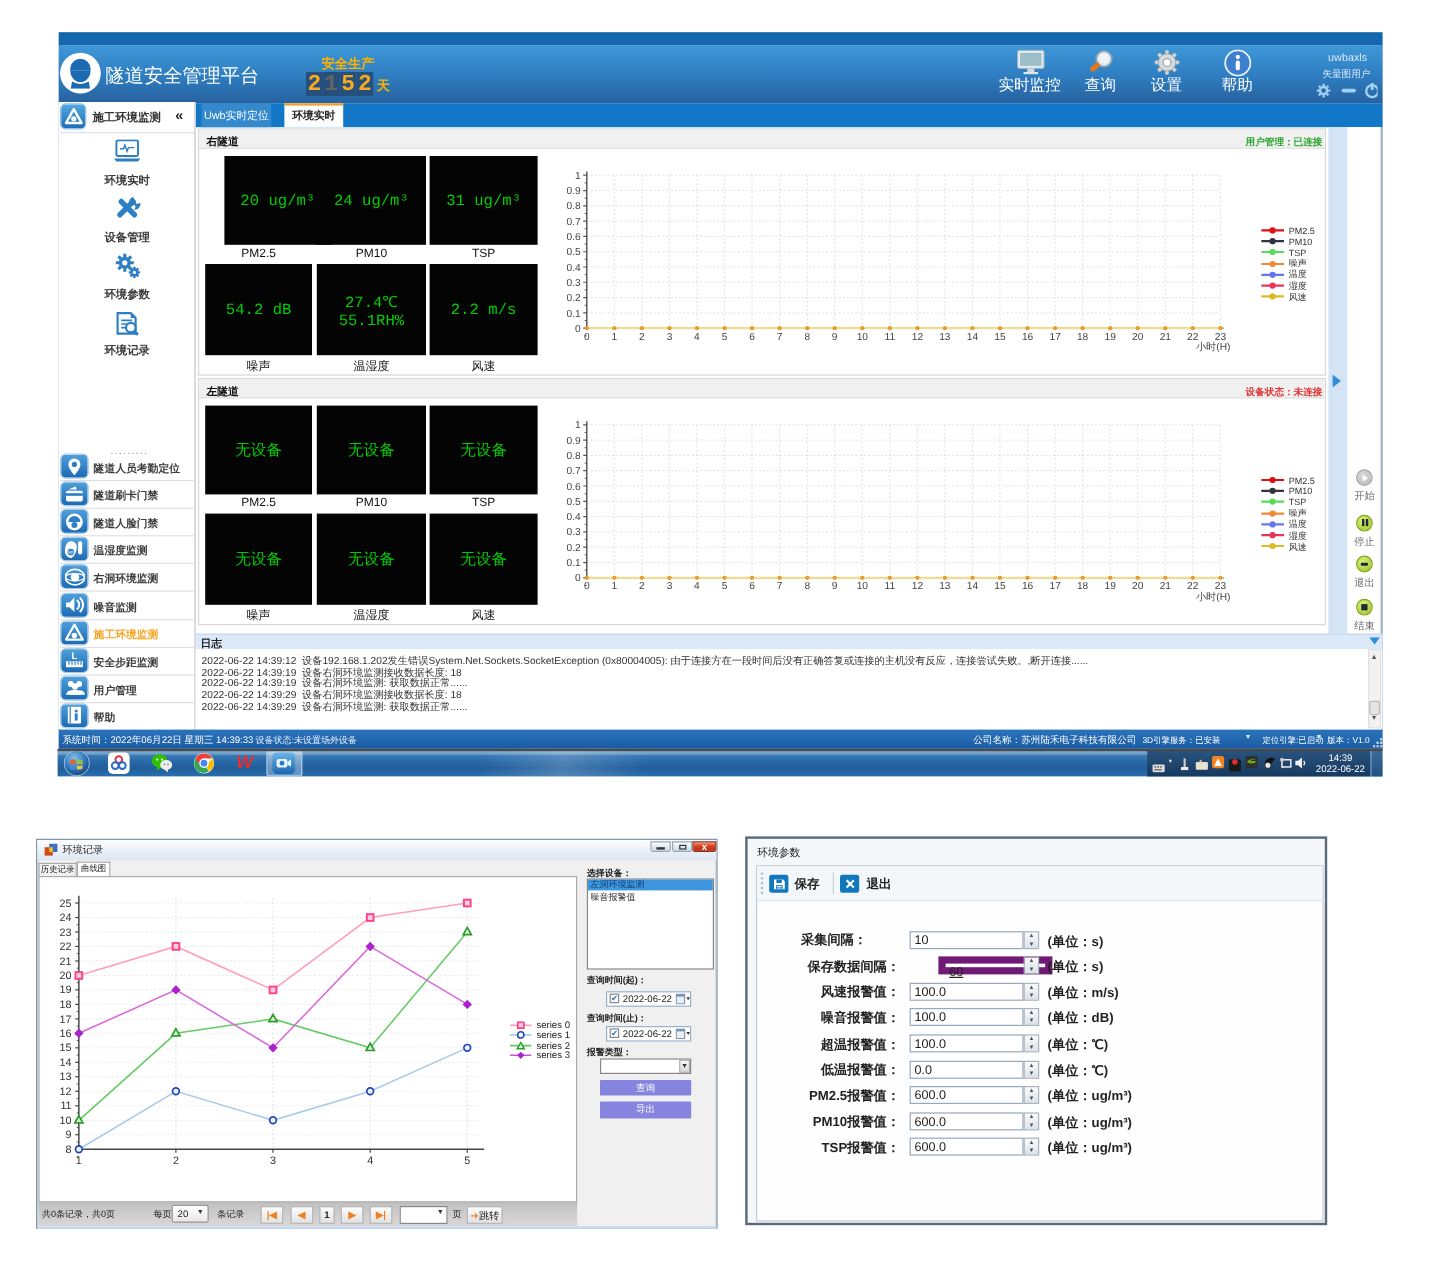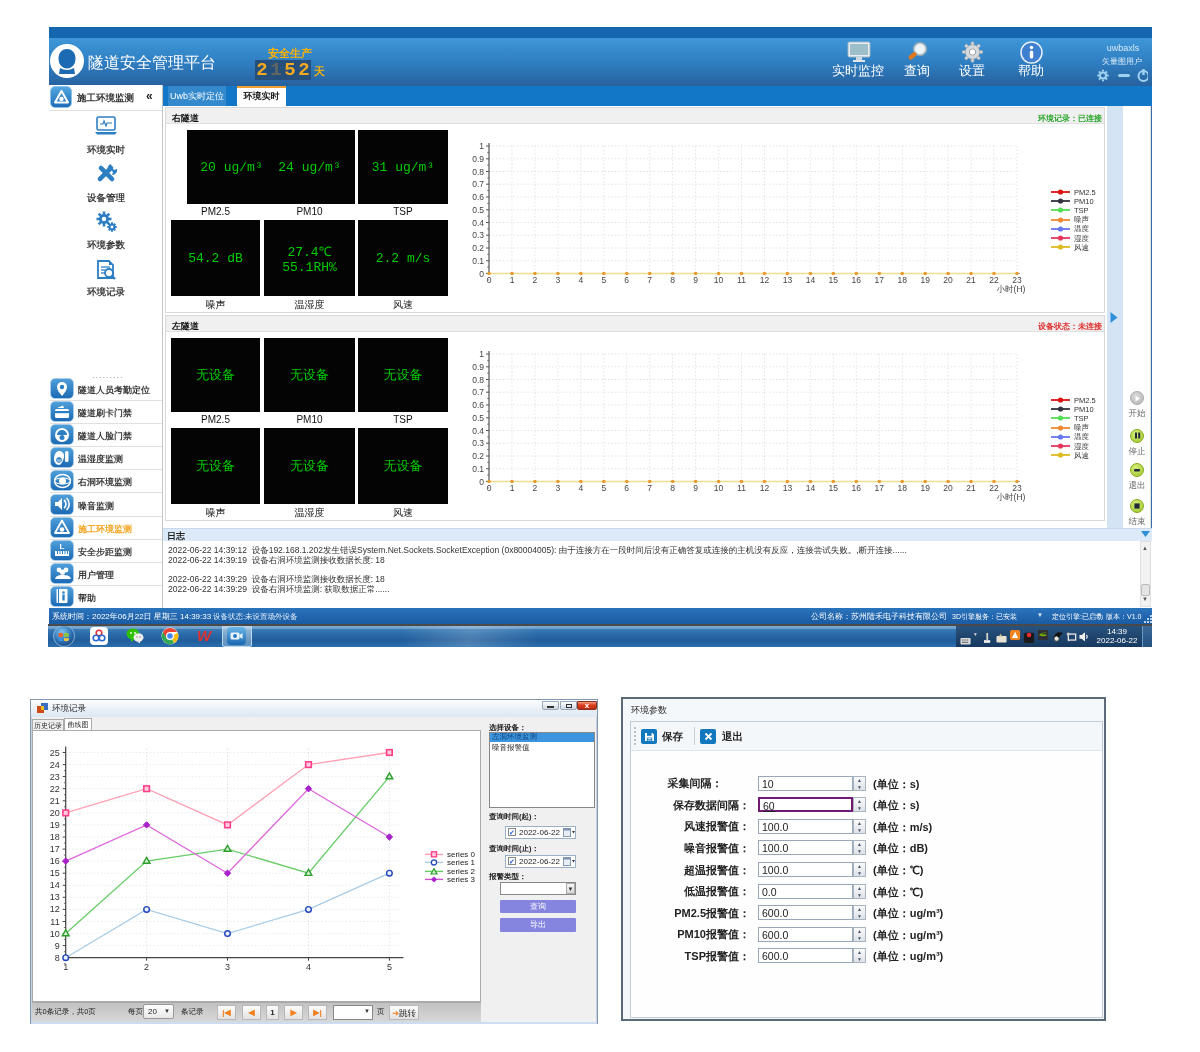--- a/index.html
+++ b/index.html
@@ -249,21 +249,21 @@
           <line x1="4.5" y1="1" x2="4.5" y2="15"></line>
         </g>
         <circle cx="9.5" cy="4.5" r="1.3" fill="#2d7fc4"></circle>
         <rect x="8.3" y="6.5" width="2.4" height="6" fill="#2d7fc4"></rect>
       </svg>
     </div>
 <div class="mitxt" style="left:78px;top:591.9px;color:#3c3c3c;font-size:9px;">帮助</div>
 <div class="abs" style="left:165px;top:107px;width:940px;height:206px;background:#fff;border:1px solid #d8d8d8;"></div>
 <div class="abs" style="left:166px;top:108px;width:938px;height:16px;background:#f0f0f0;border-bottom:1px solid #e0e0e0;"></div>
 <div class="abs" style="left:172px;top:112px;font-size:9px;font-weight:bold;color:#111;">右隧道</div>
-<div class="abs" style="left:1020px;top:113px;width:82px;text-align:right;font-size:8px;font-weight:bold;color:#2aa52a;">环境记录：已连接</div>
+<div class="abs" style="left:1020px;top:113px;width:82px;text-align:right;font-size:8px;font-weight:bold;color:#2aa52a;">用户管理：已连接</div>
 <div class="led" style="left:171px;top:130px;width:89px;height:74px;margin-left:16px;">20 ug/m³</div>
 <div class="ledlab" style="left:171px;top:206px;width:89px;">PM2.5</div>
 <div class="led" style="left:264px;top:130px;width:91px;height:74px;">24 ug/m³</div>
 <div class="ledlab" style="left:264px;top:206px;width:91px;">PM10</div>
 <div class="led" style="left:358px;top:130px;width:90px;height:74px;">31 ug/m³</div>
 <div class="ledlab" style="left:358px;top:206px;width:90px;">TSP</div>
 <div class="led" style="left:171px;top:220px;width:89px;height:76px;">54.2 dB</div>
 <div class="ledlab" style="left:171px;top:298px;width:89px;">噪声</div>
 <div class="led" style="left:264px;top:220px;width:91px;height:76px;">
       <div>27.4℃</div>
@@ -629,20 +629,21 @@
     </div>
 <div class="abs" style="left:1137px;top:515.5px;transform:translateX(-50%);font-size:8.5px;color:#666;white-space:nowrap;">结束</div>
 <div class="abs" style="left:163px;top:528px;width:989px;height:13px;background:#dce9f8;border-top:1px solid #c8d8ee;"></div>
 <div class="abs" style="left:167px;top:530px;font-size:9px;font-weight:bold;color:#222;">日志</div>
 <svg class="abs" style="left:1141px;top:531px;" width="9" height="6" viewBox="0 0 9 6">
       <path d="M0 0 L9 0 L4.5 6z" fill="#2f8fd8"></path>
     </svg>
 <div class="abs" style="left:163px;top:541px;width:989px;height:67px;background:#fff;"></div>
 <div class="abs" style="left:168px;top:545.0px;font-size:8.5px;color:#333;white-space:nowrap;width:968px;overflow:hidden;">2022-06-22 14:39:12&nbsp;&nbsp;设备192.168.1.202发生错误System.Net.Sockets.SocketException (0x80004005): 由于连接方在一段时间后没有正确答复或连接的主机没有反应，连接尝试失败。,断开连接......</div>
 <div class="abs" style="left:168px;top:554.7px;font-size:8.5px;color:#333;white-space:nowrap;width:968px;overflow:hidden;">2022-06-22 14:39:19&nbsp;&nbsp;设备右洞环境监测接收数据长度: 18</div>
+<div class="abs" style="left:168px;top:564.4px;font-size:8.5px;color:#333;white-space:nowrap;width:968px;overflow:hidden;">2022-06-22 14:39:19&nbsp;&nbsp;设备右洞环境监测: 获取数据正常......</div>
 <div class="abs" style="left:168px;top:574.1px;font-size:8.5px;color:#333;white-space:nowrap;width:968px;overflow:hidden;">2022-06-22 14:39:29&nbsp;&nbsp;设备右洞环境监测接收数据长度: 18</div>
 <div class="abs" style="left:168px;top:583.8px;font-size:8.5px;color:#333;white-space:nowrap;width:968px;overflow:hidden;">2022-06-22 14:39:29&nbsp;&nbsp;设备右洞环境监测: 获取数据正常......</div>
 <div class="abs" style="left:1140px;top:541px;width:11px;height:66px;background:#f2f2f2;border:1px solid #e0e0e0;"></div>
 <div class="abs" style="left:1142px;top:545px;width:7px;height:6px;font-size:6px;color:#555;">▲</div>
 <div class="abs" style="left:1141px;top:584px;width:9px;height:12px;background:#e4e4e4;border:1px solid #bbb;border-radius:2px;"></div>
 <div class="abs" style="left:1142px;top:596px;width:7px;height:6px;font-size:6px;color:#555;">▼</div>
 <div class="abs" style="left:49px;top:608px;width:1103px;height:16px;background:linear-gradient(#2a74bc,#1a5ba3);"></div>
 <div class="abs" style="left:52px;top:611px;font-size:8px;color:#fff;">系统时间：2022年06月22日 星期三 14:39:33</div>
 <div class="abs" style="left:213px;top:611.5px;font-size:7.5px;color:#e4eefa;">设备状态:未设置场外设备</div>
 <div class="abs" style="left:811px;top:611px;font-size:8px;color:#fff;">公司名称：苏州陆禾电子科技有限公司</div>
@@ -986,21 +987,21 @@
       <svg width="9" height="9" viewBox="0 0 9 9">
         <path d="M1.5 1.5 L7.5 7.5 M7.5 1.5 L1.5 7.5" stroke="#fff" stroke-width="1.8"></path>
       </svg>
     </div>
 <div class="abs" style="left:722px;top:730px;font-size:10.5px;font-weight:bold;color:#222;">退出</div>
 <div class="abs" style="left:640px;top:776.3px;width:110px;text-align:center;font-size:11px;font-weight:bold;color:#222;">采集间隔：</div>
 <div class="abs" style="left:758px;top:775.8px;width:95px;height:15px;background:#fff;border:1px solid #99a8b8;font-size:10.5px;color:#222;padding:1px 0 0 3px;">10</div>
 <div class="abs" style="left:853px;top:775.8px;width:13px;height:15px;background:linear-gradient(#fafafa,#dde2e8);border:1px solid #a8b4c0;font-size:5px;color:#456;text-align:center;line-height:7px;">▲<br>▼</div>
 <div class="abs" style="left:873px;top:776.8px;font-size:11px;font-weight:bold;color:#222;">(单位：s)</div>
 <div class="abs" style="left:640px;top:797.8px;width:110px;text-align:right;font-size:11px;font-weight:bold;color:#222;">保存数据间隔：</div>
-<div class="abs" style="left:758px;top:797.3px;width:95px;height:15px;background:#fff;border:2px solid #701a75;font-size:10.5px;color:#222;padding:1px 0 0 3px;text-decoration:underline;">60</div>
+<div class="abs" style="left:782px;top:797.3px;width:95px;height:15px;background:#fff;border:6px solid #701a75;font-size:10.5px;color:#222;padding:1px 0 0 3px;text-decoration:underline;">60</div>
 <div class="abs" style="left:853px;top:797.3px;width:13px;height:15px;background:linear-gradient(#fafafa,#dde2e8);border:1px solid #a8b4c0;font-size:5px;color:#456;text-align:center;line-height:7px;">▲<br>▼</div>
 <div class="abs" style="left:873px;top:798.3px;font-size:11px;font-weight:bold;color:#222;">(单位：s)</div>
 <div class="abs" style="left:640px;top:819.4px;width:110px;text-align:right;font-size:11px;font-weight:bold;color:#222;">风速报警值：</div>
 <div class="abs" style="left:758px;top:818.9px;width:95px;height:15px;background:#fff;border:1px solid #99a8b8;font-size:10.5px;color:#222;padding:1px 0 0 3px;">100.0</div>
 <div class="abs" style="left:853px;top:818.9px;width:13px;height:15px;background:linear-gradient(#fafafa,#dde2e8);border:1px solid #a8b4c0;font-size:5px;color:#456;text-align:center;line-height:7px;">▲<br>▼</div>
 <div class="abs" style="left:873px;top:819.9px;font-size:11px;font-weight:bold;color:#222;">(单位：m/s)</div>
 <div class="abs" style="left:640px;top:840.9px;width:110px;text-align:right;font-size:11px;font-weight:bold;color:#222;">噪音报警值：</div>
 <div class="abs" style="left:758px;top:840.4px;width:95px;height:15px;background:#fff;border:1px solid #99a8b8;font-size:10.5px;color:#222;padding:1px 0 0 3px;">100.0</div>
 <div class="abs" style="left:853px;top:840.4px;width:13px;height:15px;background:linear-gradient(#fafafa,#dde2e8);border:1px solid #a8b4c0;font-size:5px;color:#456;text-align:center;line-height:7px;">▲<br>▼</div>
 <div class="abs" style="left:873px;top:841.4px;font-size:11px;font-weight:bold;color:#222;">(单位：dB)</div>

